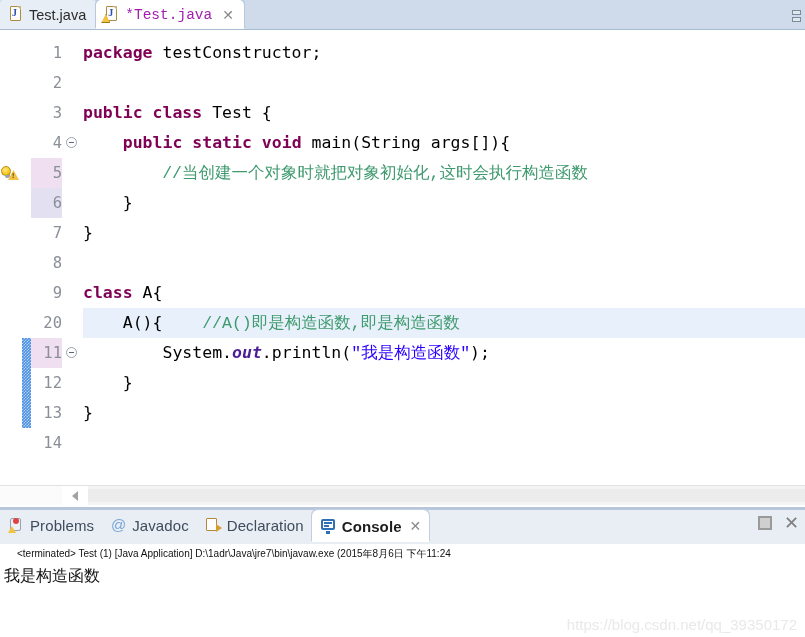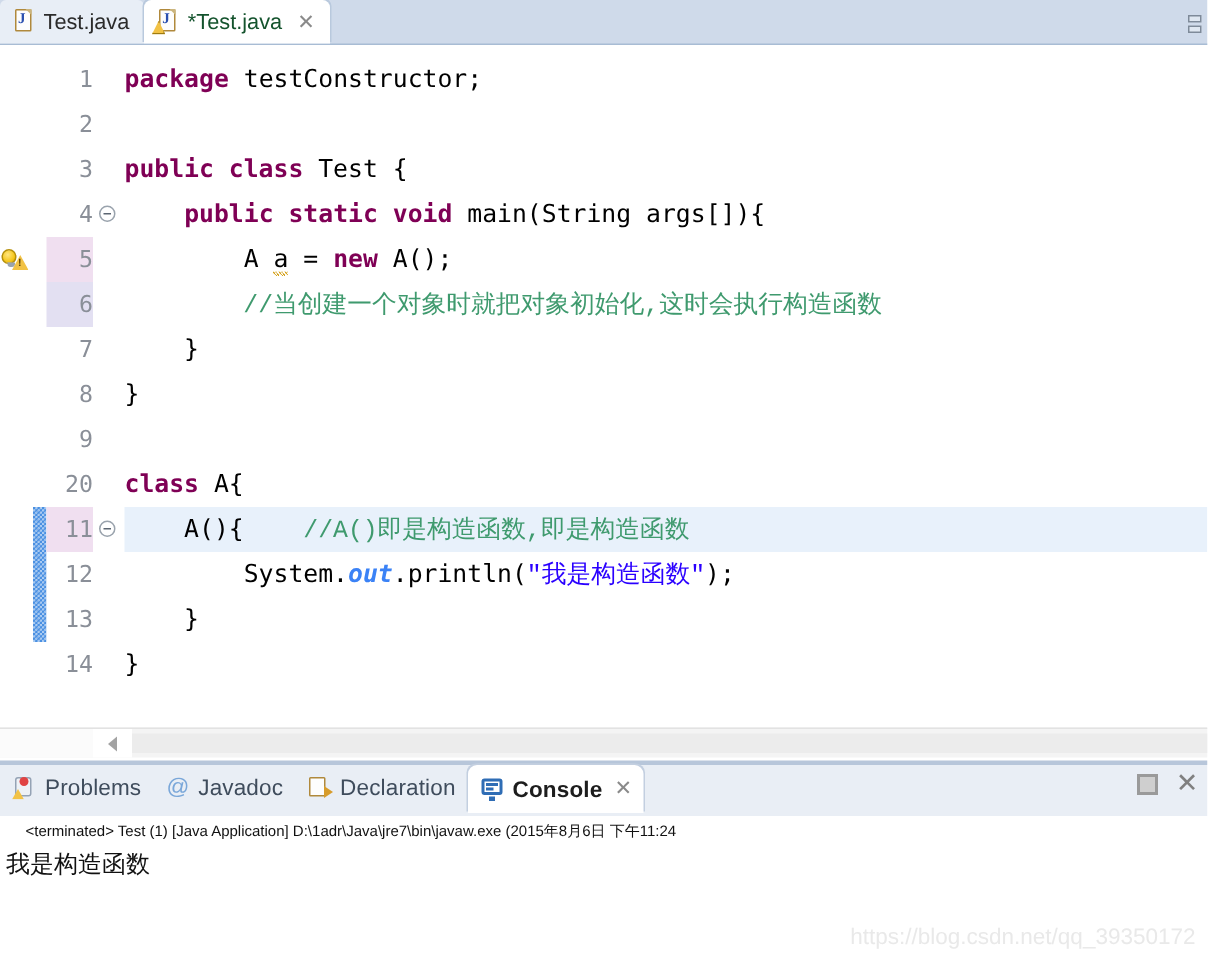--- a/index.html
+++ b/index.html
@@ -37,21 +37,21 @@
     border-top-left-radius: 4px;
     border-top-right-radius: 4px;
   }
   .etab.active {
     background: #ffffff;
     color: #c1002b;
     border-top-left-radius: 5px;
     border-top-right-radius: 5px;
     box-shadow: -1px -1px 0 #b9c9dd, 1px -1px 0 #b9c9dd;
   }
-  .etab.active .tab-title { color: #14532d; }
+  .etab.active .tab-title { color: #a21caf; font-family: Liberation Mono, monospace; }
   .tab-title { white-space: nowrap; }
   .tabclose {
     color: #8a8a8a; font-size: 14px; margin-left: 4px;
     font-family: "DejaVu Sans", sans-serif;
   }
 
   
   .jicon { position: relative; width: 15px; height: 17px; flex: 0 0 auto; }
   .jicon .page {
     position:absolute; left:2px; top:0; width:11px; height:15px;
@@ -149,21 +149,21 @@
     height: 30px; line-height: 30px;
     font-size: 16.5px;
     white-space: pre;
     color: #000000;
     position: relative;
   }
   .cline.current { background:#e8f1fb; }
   .kw   { color:#7f0055; font-weight:bold; }
   .str  { color:#2a00ff; }
   .cmt  { color:#3f9a6e; }
-  .fld  { color:#3b82f6; font-weight:bold; font-style:italic; }
+  .fld  { color:#4c1d95; font-weight:bold; font-style:italic; }
   .plain{ color:#000000; }
   .warnvar {
     border-bottom: 2px solid transparent;
     background-image: linear-gradient(45deg,transparent 30%,#d4a017 30%,#d4a017 45%,transparent 45%,transparent 55%,#d4a017 55%,#d4a017 70%,transparent 70%);
     background-size: 4px 3px;
     background-repeat: repeat-x;
     background-position: bottom left;
     padding-bottom: 2px;
   }
   .cjk { font-family: Liberation Mono, monospace; }
@@ -365,21 +365,20 @@
   <div id="fold-col">
       <div class="fold" style="top: 107px;"></div>
       <div class="fold" style="top: 317px;"></div>
     </div>
   <div id="code-area">
       <div style="height: 8px;"></div>
       <div class="cline"><span class="kw">package </span><span class="plain">testConstructor;</span></div>
       <div class="cline">&nbsp;</div>
       <div class="cline"><span class="kw">public class </span><span class="plain">Test {</span></div>
       <div class="cline"><span class="plain">    </span><span class="kw">public static void </span><span class="plain">main(String args[]){</span></div>
-      <div class="cline"><span class="plain">        A </span><span class="plain warnvar">a</span><span class="plain"> = </span><span class="kw">new </span><span class="plain">A();</span></div>
       <div class="cline"><span class="cmt cjk">        //当创建一个对象时就把对象初始化,这时会执行构造函数</span></div>
       <div class="cline"><span class="plain">    }</span></div>
       <div class="cline"><span class="plain">}</span></div>
       <div class="cline">&nbsp;</div>
       <div class="cline"><span class="kw">class </span><span class="plain">A{</span></div>
       <div class="cline current"><span class="plain">    A(){    </span><span class="cmt cjk">//A()即是构造函数,即是构造函数</span></div>
       <div class="cline"><span class="plain">        System.</span><span class="fld">out</span><span class="plain">.println(</span><span class="str cjk">"我是构造函数"</span><span class="plain">);</span></div>
       <div class="cline"><span class="plain">    }</span></div>
       <div class="cline"><span class="plain">}</span></div>
     </div>

